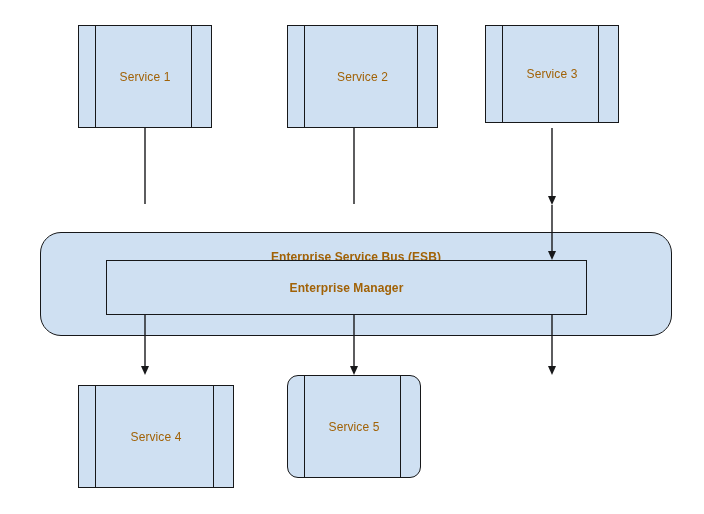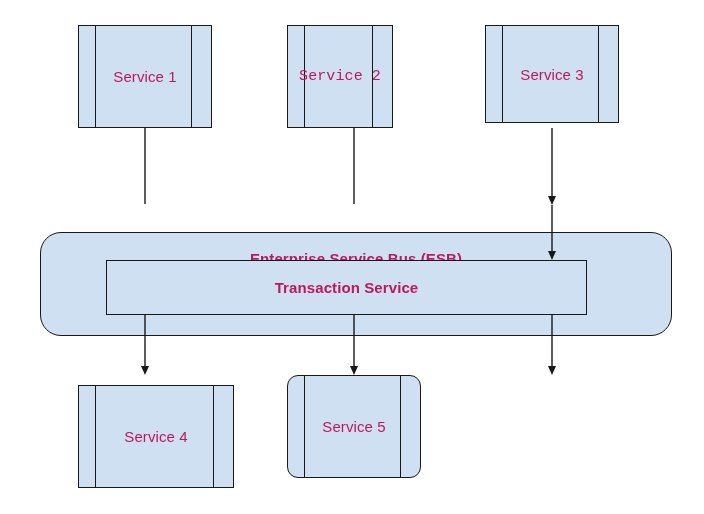--- a/index.html
+++ b/index.html
@@ -32,23 +32,23 @@
     top: -1.4px;
     bottom: -1.4px;
     width: 0;
     border-left: 1.4px solid #17181a;
   }
   .component .rule.left  { left: 16px; }
   .component .rule.right { right: 19px; }
   .node-label {
     position: relative;
     z-index: 2;
-    font-size: 15px;
+    font-size: 12px;
     line-height: 1;
-    color: #be185d;
+    color: #a16207;
     white-space: nowrap;
     letter-spacing: 0.1px;
   }
   .esb {
     border-radius: 21px;
     align-items: flex-start;
     margin-top: 28px;
   }
   .esb > .node-label {
     font-weight: bold;
@@ -73,38 +73,38 @@
 <body>
 
 <div id="canvas">
 
   <div class="node component" style="left:78px; top:25px; width:134px; height:103px;">
     <span class="rule left"></span>
     <span class="rule right"></span>
     <span class="node-label">Service 1</span>
   </div>
 
-  <div class="node component" style="left:287px; top:25px; width:106px; height:103px;font-family:Liberation Mono, monospace;">
+  <div class="node component" style="left:287px; top:25px; width:151px; height:103px;">
     <span class="rule left"></span>
     <span class="rule right"></span>
     <span class="node-label">Service 2</span>
   </div>
 
   <div class="node component" style="left:485px; top:25px; width:134px; height:98px;">
     <span class="rule left"></span>
     <span class="rule right"></span>
     <span class="node-label">Service 3</span>
   </div>
 
   <div class="node esb" style="left:40px; top:204px; width:632px; height:104px;">
     <span class="node-label">Enterprise Service Bus (ESB)</span>
   </div>
 
   <div class="node tm" style="left:106px; top:260px; width:481px; height:55px; z-index:3;">
-    <span class="node-label">Transaction Service</span>
+    <span class="node-label">Enterprise Manager</span>
   </div>
 
   <div class="node component" style="left:78px; top:385px; width:156px; height:103px;">
     <span class="rule left"></span>
     <span class="rule right"></span>
     <span class="node-label">Service 4</span>
   </div>
 
   <div class="node component" style="left:287px; top:375px; width:134px; height:103px;border-radius:11px;">
     <span class="rule left"></span>

